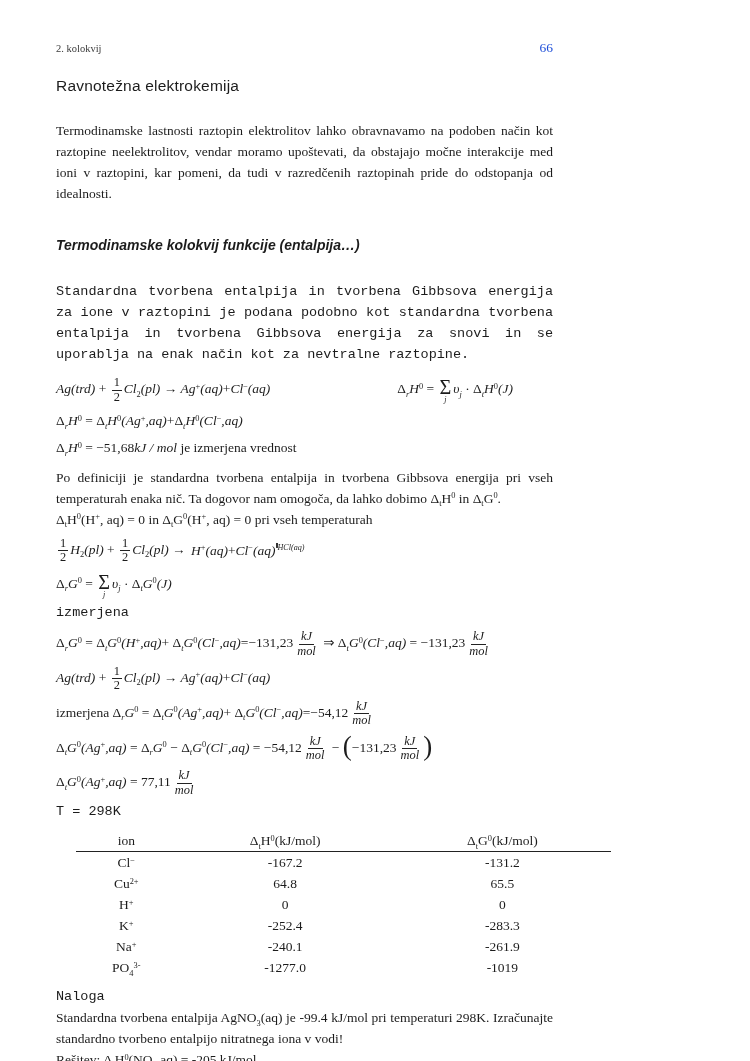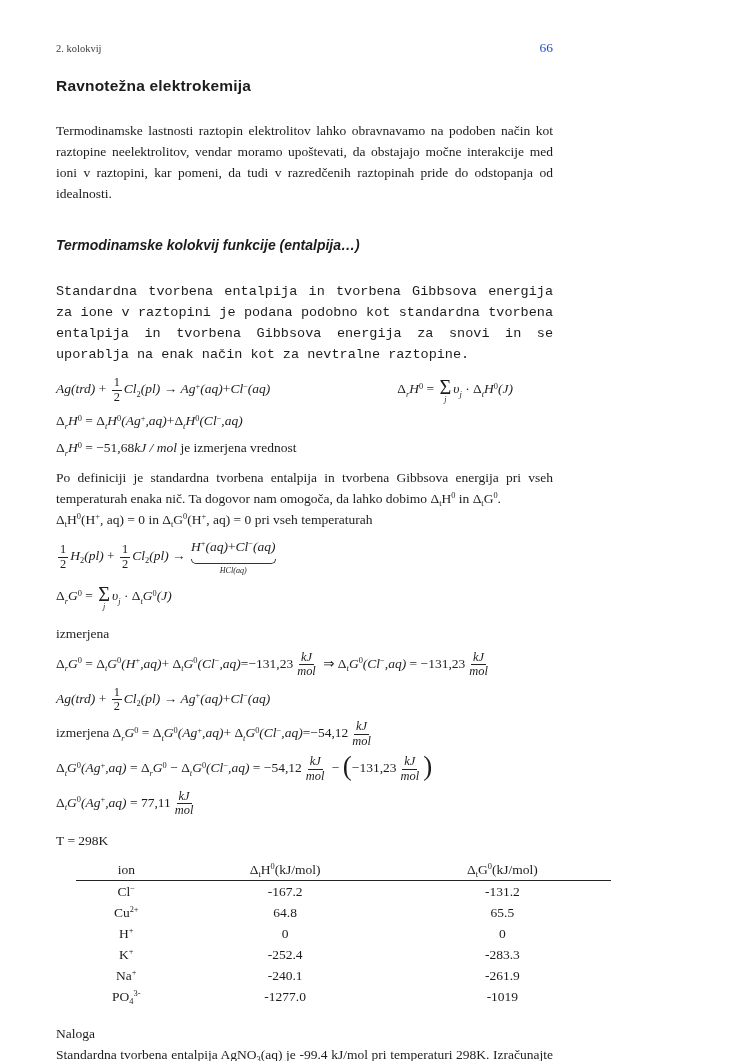--- a/index.html
+++ b/index.html
@@ -3,52 +3,52 @@
 <meta charset="utf-8">
 <style>
   html,body{margin:0;padding:0;background:#ffffff;}
   .page{position:relative;width:620px;height:1061px;box-sizing:border-box;
         padding:40px 67px 0 56px;background:#fff;color:#1c1c1c;
         font-family:"Liberation Serif", serif;overflow:hidden;}
   .hdr{display:flex;justify-content:space-between;align-items:baseline;}
   .hdr-left{font-size:10.5px;color:#3a3a3a;}
   .hdr-right{font-size:13.5px;color:#1d4ed8;}
   h1.title{margin:21px 0 16px;font-family:"Liberation Sans",sans-serif;
-        font-size:15.5px;font-weight:bold;letter-spacing:.2px;}
+        font-size:15.5px;font-weight:normal;letter-spacing:.2px;}
   h2.sect{margin:33px 0 0;font-family:"Liberation Sans",sans-serif;
         font-size:14px;font-weight:bold;font-style:italic;}
   .body{font-size:13.5px;line-height:1.56;margin:0;}
   .just{text-align:justify;}
   .mt-intro{margin-top:25px;}
   .mt-para{margin-top:28px;font-family:Liberation Mono, monospace;}
   .mt8{margin-top:8px;}
-  .mt4{margin-top:12px;}
+  .mt4{margin-top:4px;font-family:Liberation Mono, monospace;}
   .eq{font-size:13.5px;margin-top:7px;line-height:1.5;white-space:nowrap;}
   .eqrow{display:flex;justify-content:space-between;align-items:center;
         margin-top:4px;padding-right:40px;}
   .tk{font-style:normal;}
   .it{font-style:italic;}
   .sb{font-size:.62em;position:relative;top:.4em;line-height:0;}
   .sp{font-size:.62em;position:relative;top:-.55em;line-height:0;}
   .frac{display:inline-flex;flex-direction:column;align-items:center;
         vertical-align:middle;margin:0 2px;line-height:1.08;font-size:.92em;}
   .frac .num{border-bottom:1px solid #222;padding:0 2px;}
   .frac .den{padding:0 2px;}
   .sum{display:inline-flex;flex-direction:column;align-items:center;
         vertical-align:middle;margin:0 2px;}
   .sum .sigma{font-size:1.5em;line-height:1;}
   .sum .sunder{font-size:.6em;font-style:italic;line-height:.9;margin-top:-1px;}
-  .ub{display:inline-flex;flex-direction:column;align-items:center;
+  .ub{display:inline-flex;flex-direction:row;
         vertical-align:middle;margin-left:2px;}
   .ub-line{align-self:stretch;height:4px;border-left:1px solid #333;
         border-right:1px solid #333;border-bottom:1px solid #333;
         border-radius:0 0 8px 8px;margin-top:2px;}
   .ub-lbl{font-size:.6em;font-style:italic;margin-top:1px;}
   .bigp{font-size:2em;line-height:0;vertical-align:-.12em;font-weight:400;}
-  table.ions{border-collapse:collapse;width:535px;margin:8px 0 16px 20px;}
+  table.ions{border-collapse:collapse;width:535px;margin:8px 0 8px 20px;}
   table.ions th,table.ions td{text-align:center;font-size:13.5px;
         font-weight:normal;padding:0 4px;height:21px;line-height:21px;}
   table.ions thead th{border-bottom:1.4px solid #222;}
 </style>
 </head>
 <body>
 
 <div class="page">
 
   <div class="hdr">

